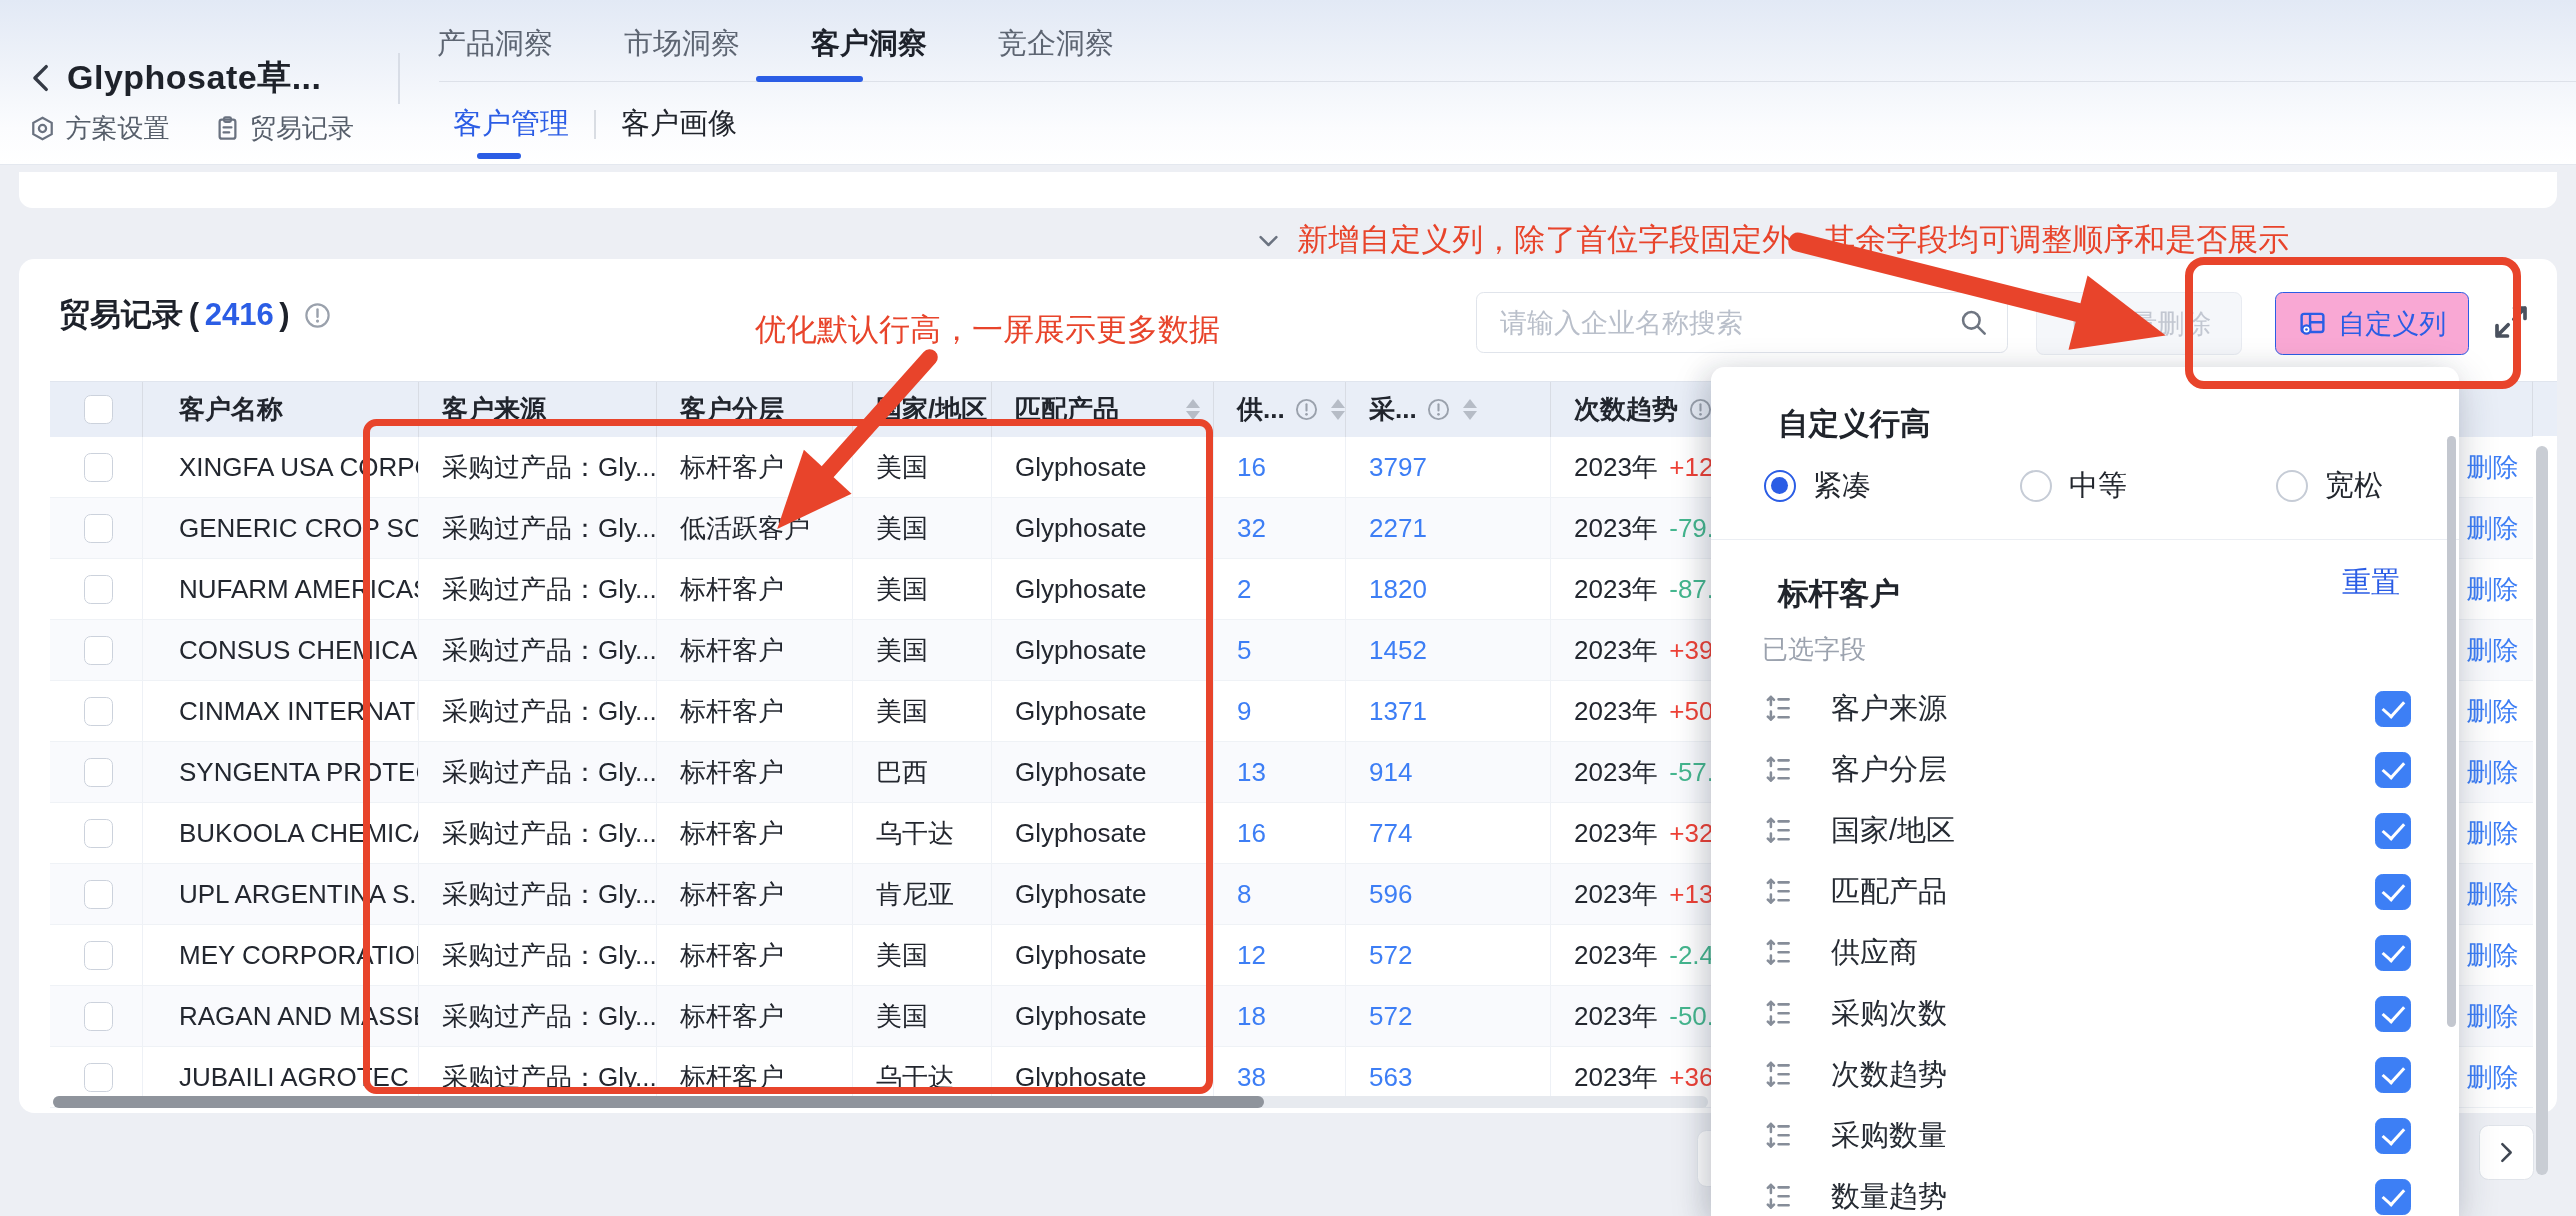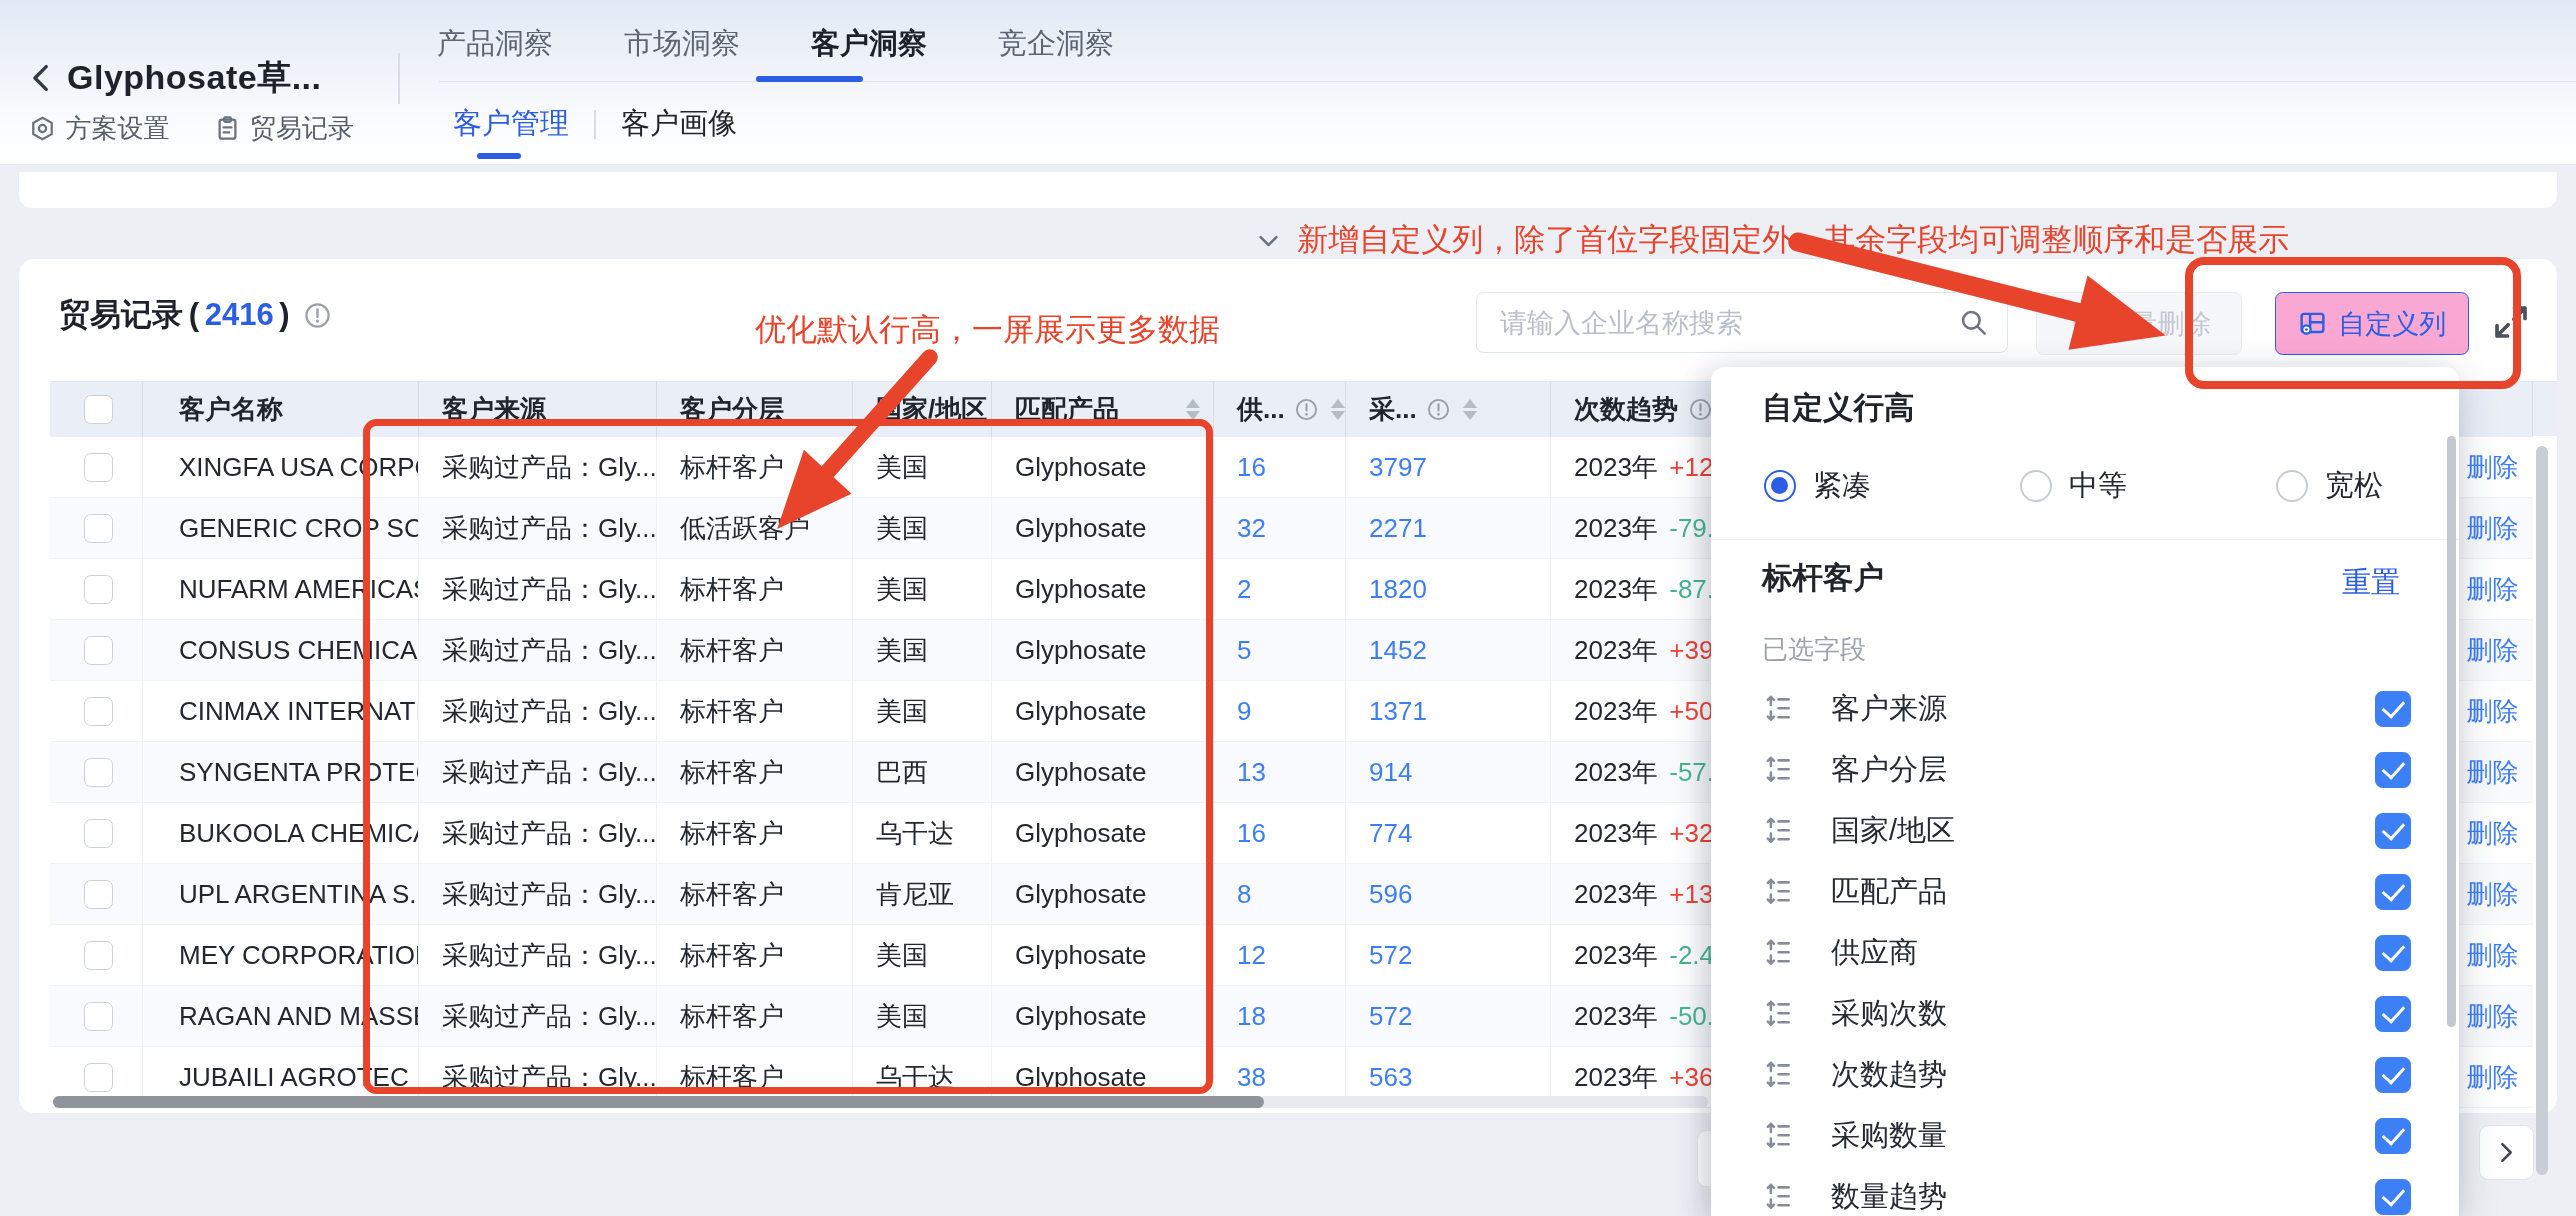--- a/index.html
+++ b/index.html
@@ -91,21 +91,21 @@
   .hscroll-thumb{left:53px;top:1096px;width:1211px;height:12.4px;background:#8f949c;border-radius:6.7px;z-index:9;}
   .vscroll-thumb{left:2536px;top:446px;width:12.4px;height:729px;background:#c9cdd4;border-radius:6.7px;z-index:20;}
   
   .red-rect{box-sizing:border-box;border:8.6px solid var(--red,#e8442b);z-index:60;pointer-events:none;}
   .rect-buttons{left:2185px;top:257px;width:336px;height:132px;border-radius:19px;}
   .rect-table{left:363px;top:419px;width:850px;height:675px;border-radius:13.3px;border-width:7.6px;z-index:30;}
   .arrows{left:0;top:0;width:2576px;height:1216px;z-index:65;pointer-events:none;}
   
   .panel{left:1711px;top:367px;width:748px;height:849px;background:#fff;border-radius:13.3px 13.3px 0 0;
     box-shadow:0 11.4px 42px rgba(30,40,60,.20), -7.6px 3.8px 25px rgba(30,40,60,.10);z-index:40;overflow:hidden;}
-  .panel h3{position:absolute;left:51px;margin:0;font-size:30.5px;font-weight:600;color:#20242b;}
+  .panel h3{position:absolute;left:51px;margin:16px;font-size:30.5px;font-weight:600;color:#20242b;}
   .p-title1{top:21px;}
   .p-title2{top:191px;}
   .radio-row{position:absolute;left:53px;top:99px;width:644px;display:flex;}
   .radio-item{display:flex;align-items:center;gap:17px;width:256px;}
   .radio-item:nth-child(3){width:auto;}
   .radio{width:32px;height:32px;border-radius:50%;border:2.9px solid #c6ccd6;box-sizing:border-box;background:#fff;position:relative;flex:0 0 auto;}
   .radio-item.sel .radio{border-color:var(--accent,#2b5de5);}
   .radio-item.sel .radio::after{content:"";position:absolute;left:4.8px;top:4.8px;width:17px;height:17px;border-radius:50%;background:var(--accent,#2b5de5);}
   .radio-label{font-size:29px;color:#23272e;}
   .p-divider{position:absolute;left:0;top:172px;width:748px;height:1px;background:#ebeef3;}

